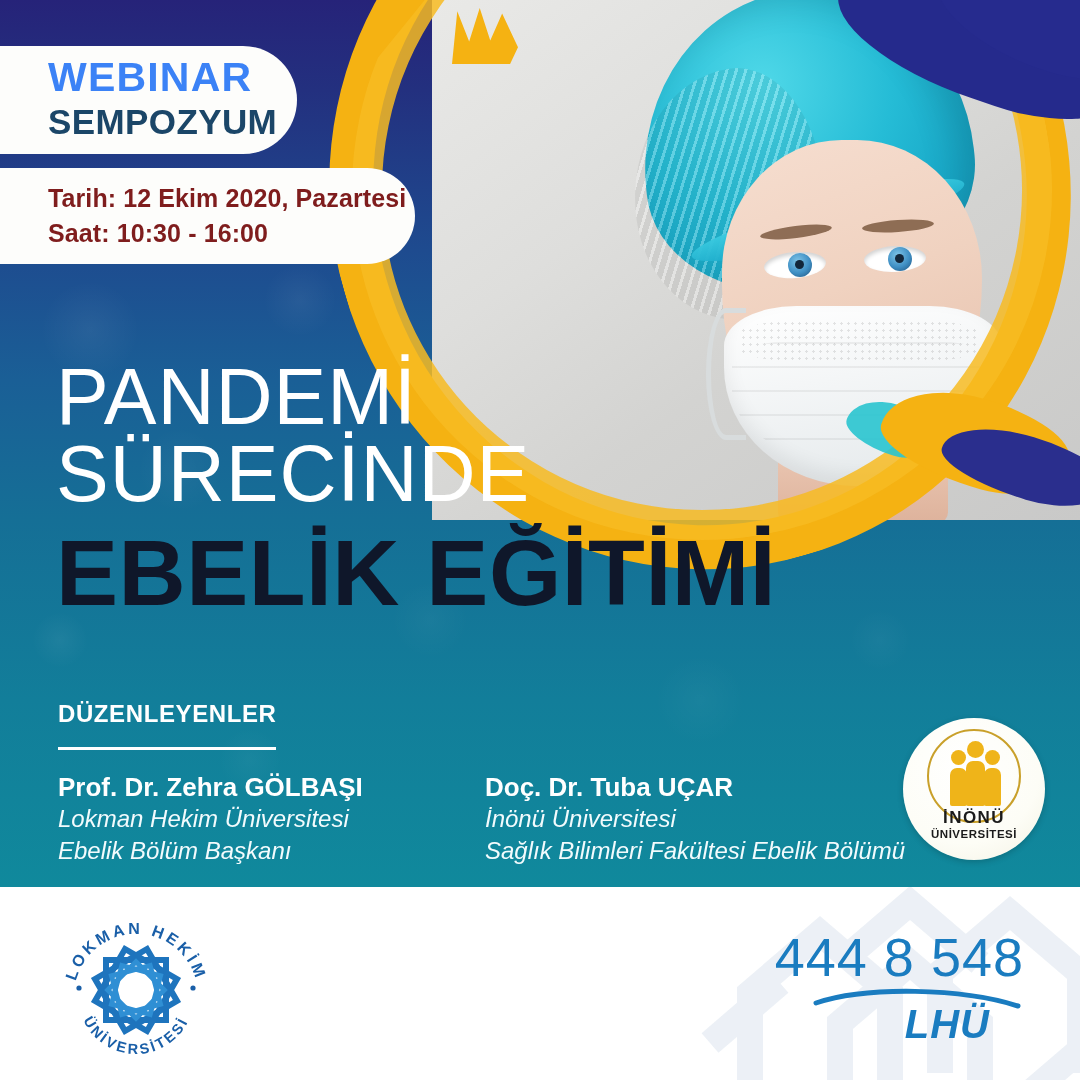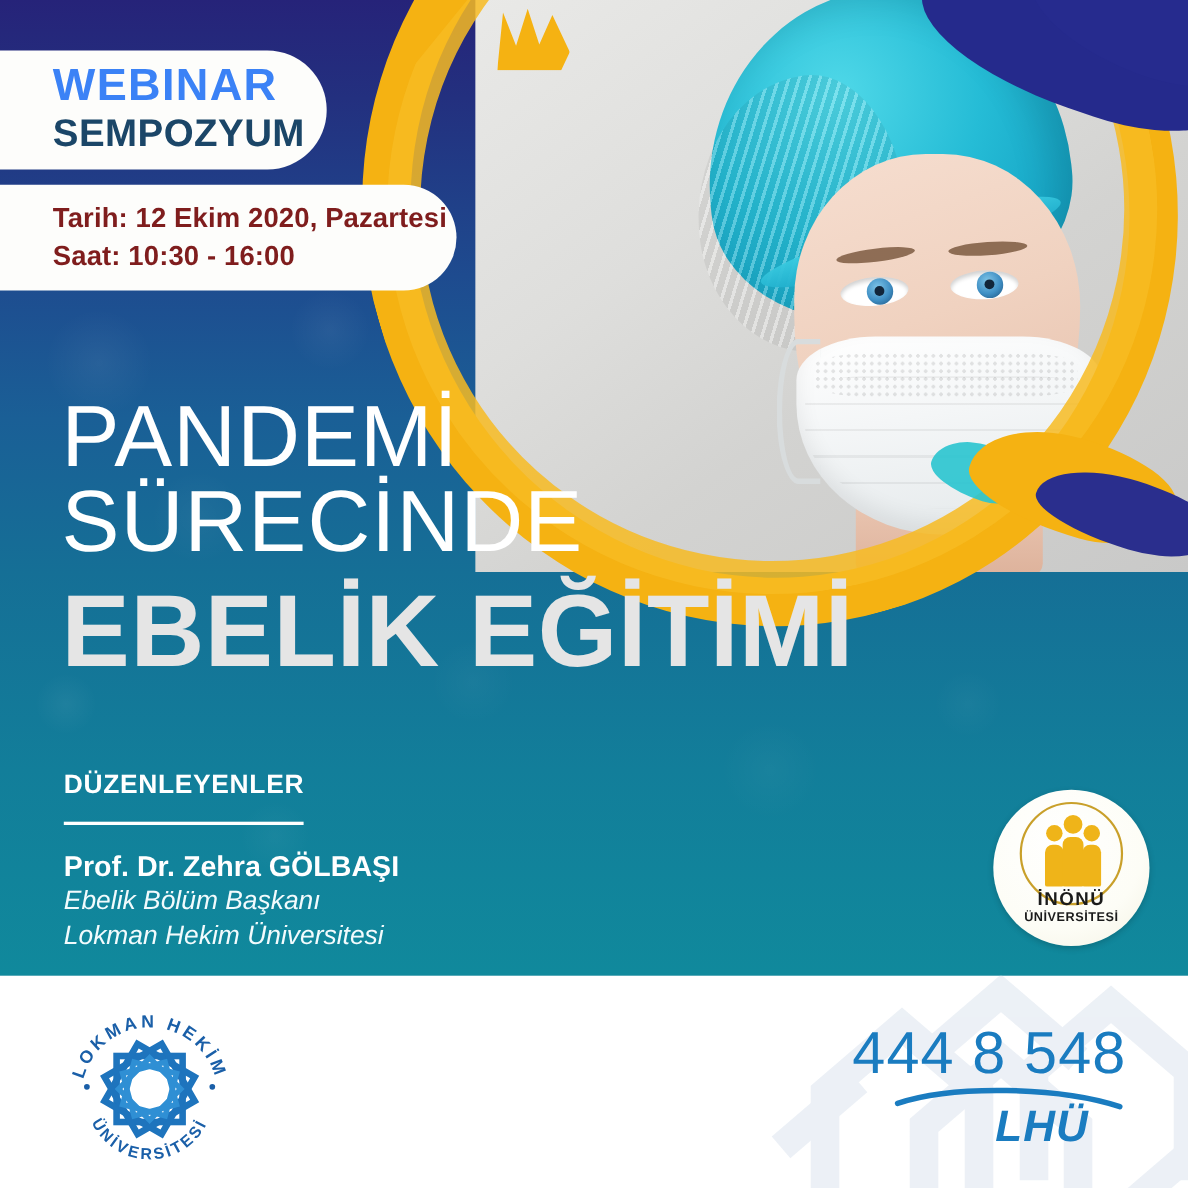--- a/index.html
+++ b/index.html
@@ -212,21 +212,21 @@
     line-height:1.42; letter-spacing:.1px; white-space:nowrap;
   }
 
   
   .headline{ position:absolute; left:56px; top:358px; width:840px; }
   .hl-thin{
     font-size:79px; font-weight:300; color:#ffffff;
     line-height:.98; letter-spacing:1px;
   }
   .hl-bold{
-    font-size:93px; font-weight:700; color:#e5e5e5;
+    font-size:93px; font-weight:700; color:#0f172a;
     line-height:1.0; letter-spacing:.5px; margin-top:14px;
   }
 
   
   .organizers{ position:absolute; left:58px; top:700px; width:880px; }
   .org-head{
     display:inline-block;
     font-size:24px; font-weight:700; color:#ffffff;
     letter-spacing:.6px;
     border-bottom:3px solid #ffffff; padding-bottom:19px;
@@ -345,22 +345,27 @@
     <div class="hl-thin">PANDEMİ</div>
     <div class="hl-thin">SÜRECİNDE</div>
     <div class="hl-bold">EBELİK EĞİTİMİ</div>
   </div>
 
   <div class="organizers">
     <div class="org-head">DÜZENLEYENLER</div>
     <div class="org-cols">
       <div class="org-col">
         <div class="org-name">Prof. Dr. Zehra GÖLBAŞI</div>
+        <div class="org-line">Lokman Hekim Üniversitesi</div>
         <div class="org-line">Ebelik Bölüm Başkanı</div>
-        <div class="org-line">Lokman Hekim Üniversitesi</div>
+      </div>
+      <div class="org-col">
+        <div class="org-name">Doç. Dr. Tuba UÇAR</div>
+        <div class="org-line">İnönü Üniversitesi</div>
+        <div class="org-line">Sağlık Bilimleri Fakültesi Ebelik Bölümü</div>
       </div>
     </div>
   </div>
 
   <div class="inonu-logo">
     <div class="inonu-ring"></div>
     <div class="fig fig-head" style="left:48px;top:32px;width:15px;height:15px;"></div>
     <div class="fig fig-body" style="left:47px;top:50px;width:17px;height:38px;"></div>
     <div class="fig fig-head" style="left:64px;top:23px;width:17px;height:17px;"></div>
     <div class="fig fig-body" style="left:63px;top:43px;width:19px;height:45px;"></div>

